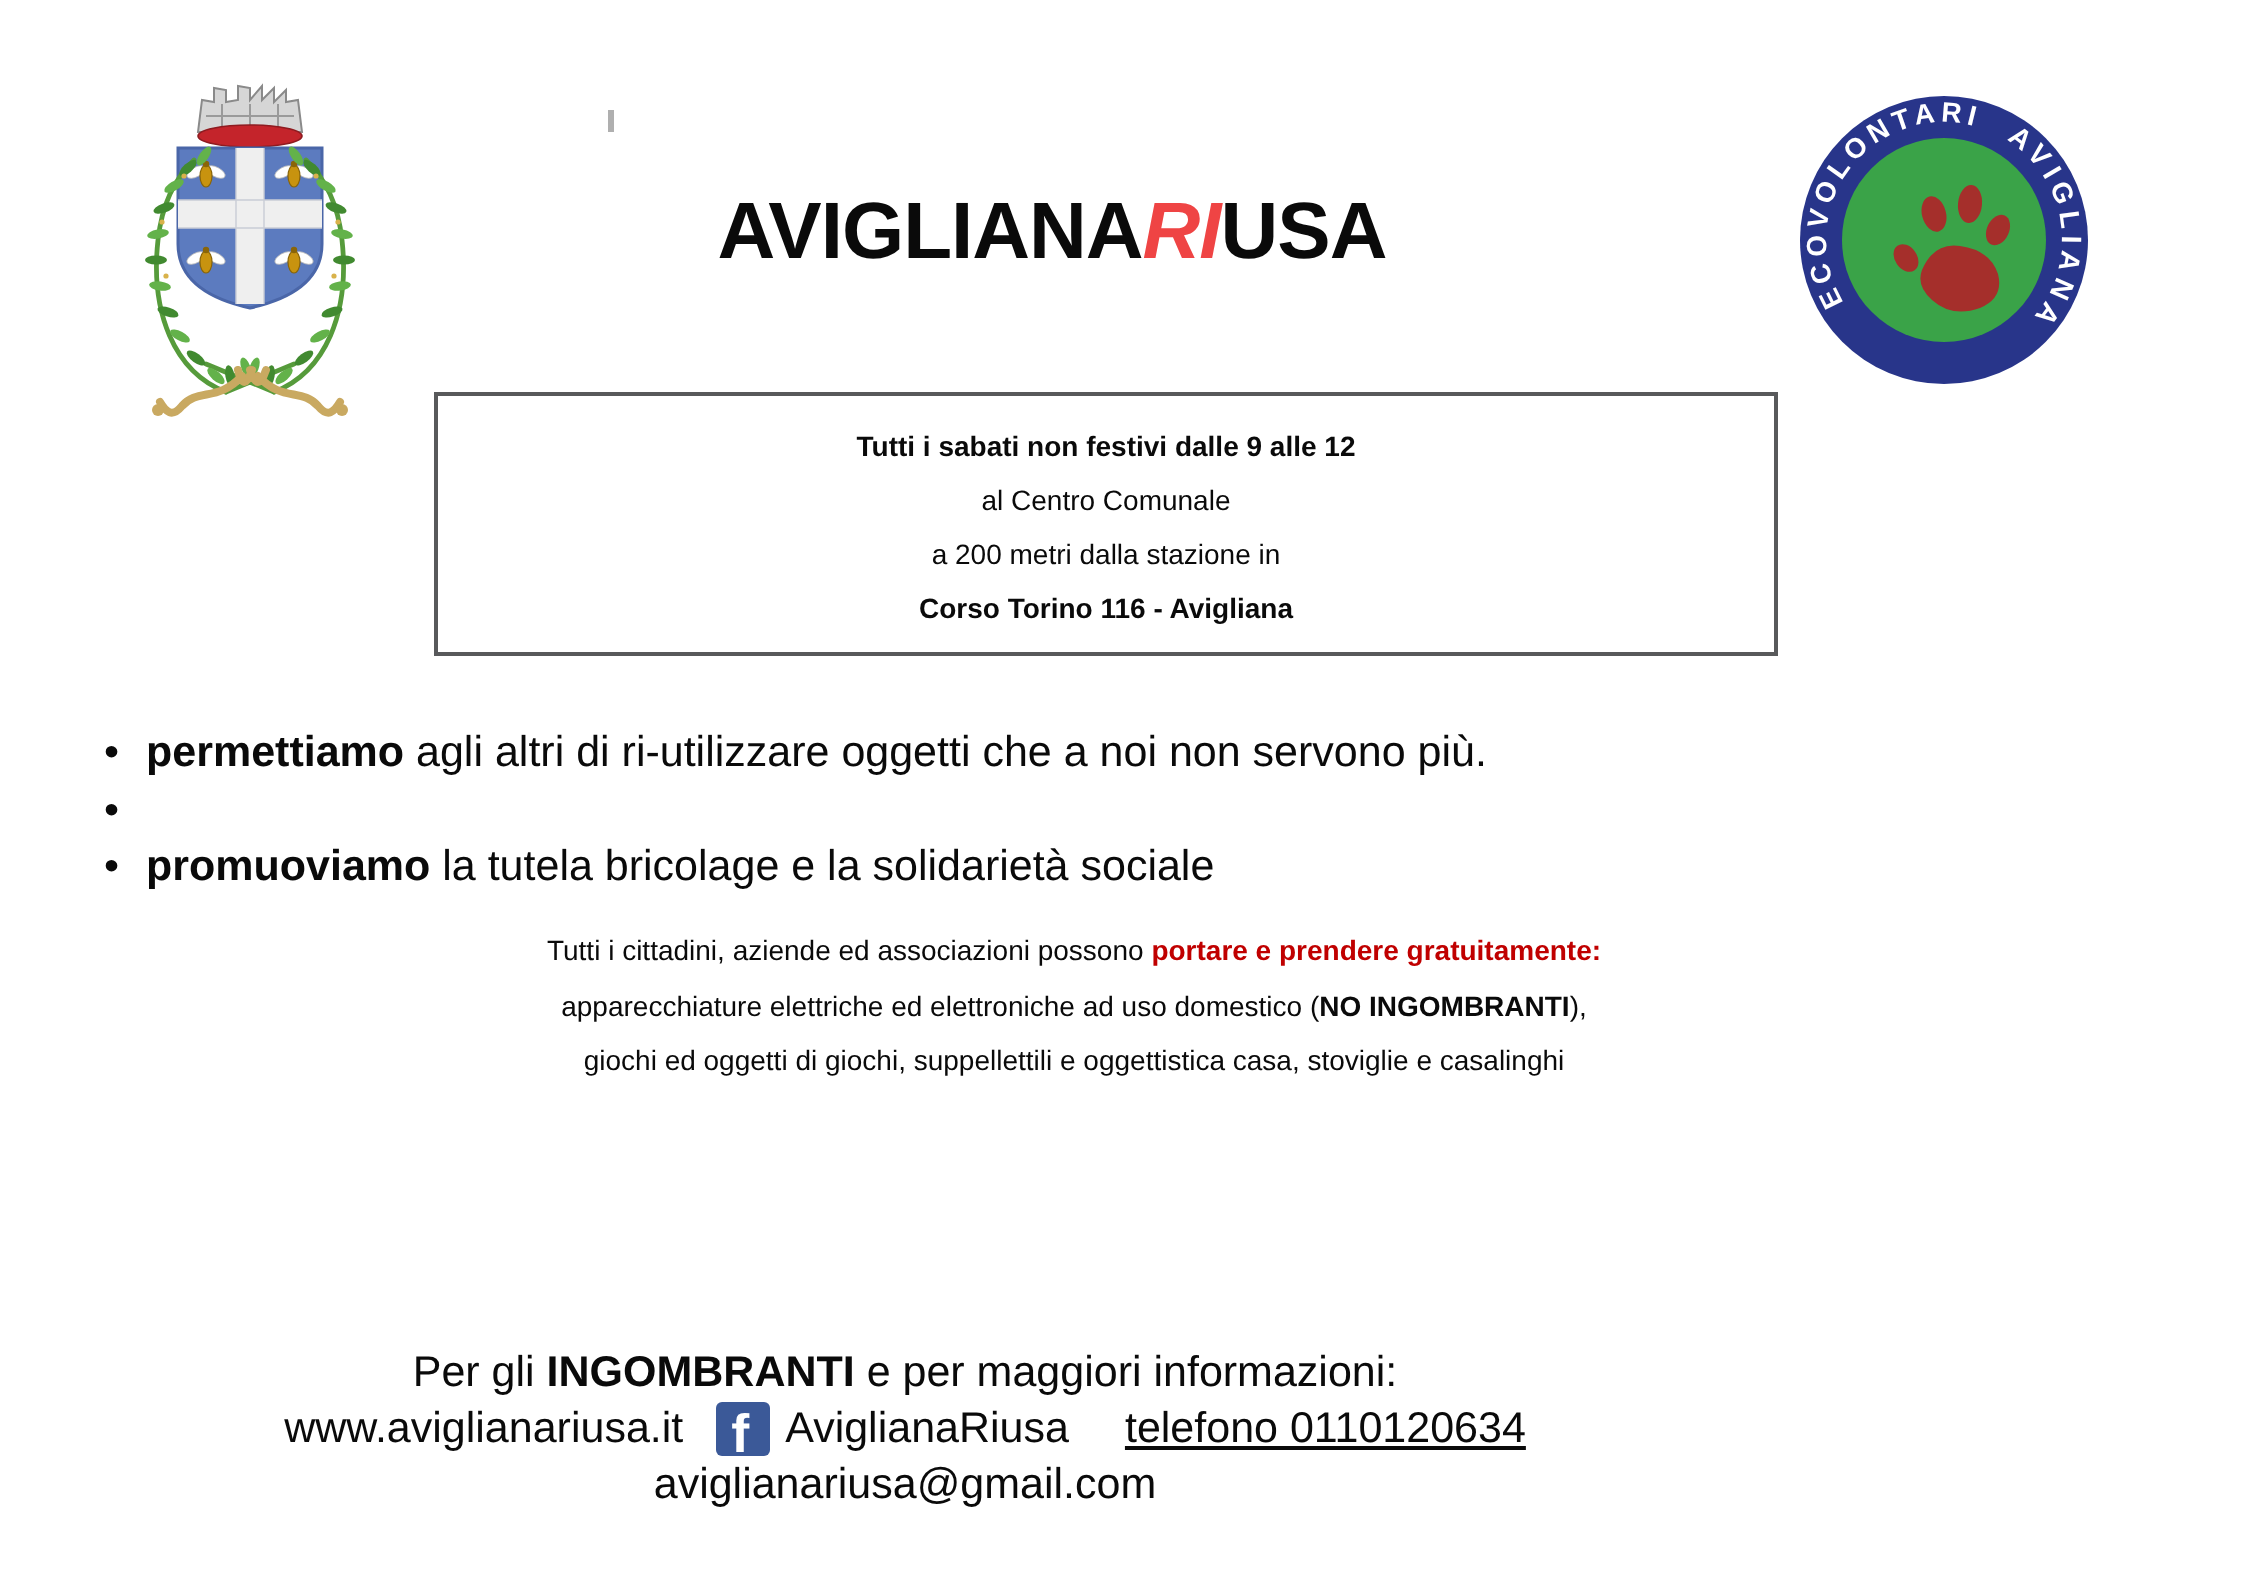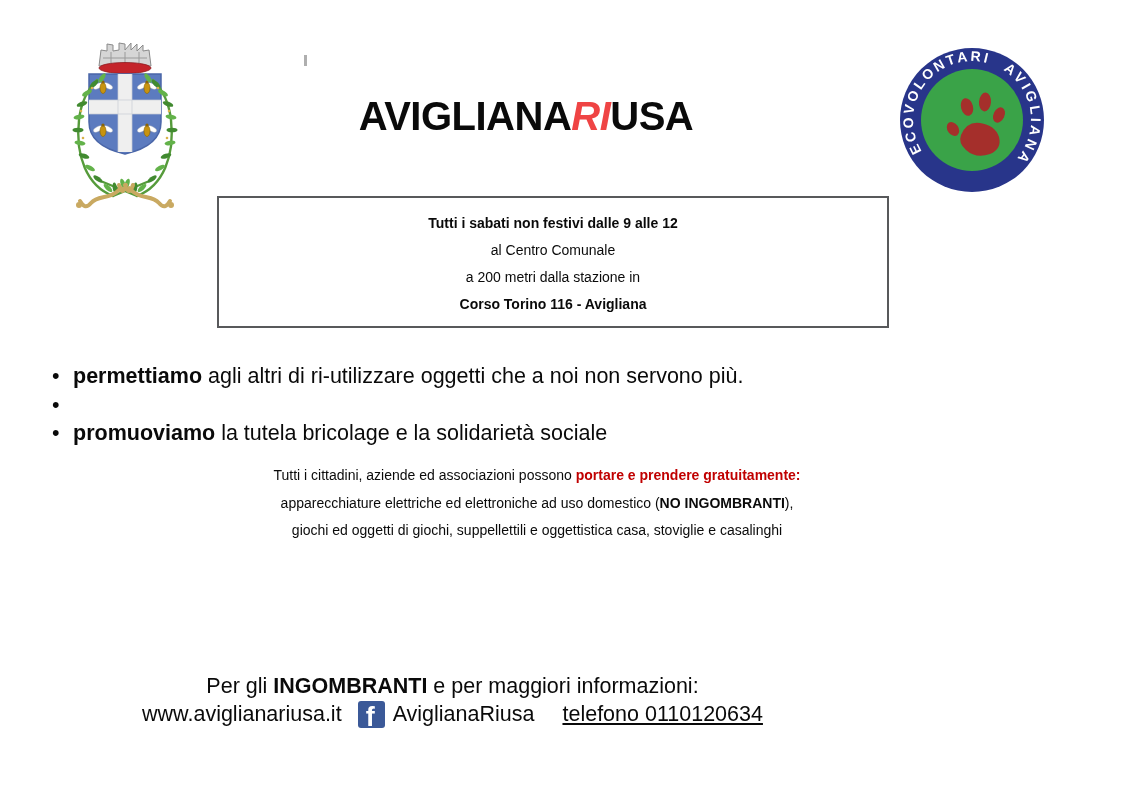--- a/index.html
+++ b/index.html
@@ -182,15 +182,16 @@
 
   <div class="para">
     <div class="para-line"><span>Tutti i cittadini, aziende ed associazioni possono </span><span class="hl" style="color: rgb(192, 0, 0);">portare e prendere gratuitamente:</span></div>
     <div class="para-line"><span>apparecchiature elettriche ed elettroniche ad uso domestico (</span><span class="bold">NO INGOMBRANTI</span><span>),</span></div>
     <div class="para-line">giochi ed oggetti di giochi, suppellettili e oggettistica casa, stoviglie e casalinghi</div>
   </div>
 
   <div class="footer">
     <div class="f-line"><span>Per gli </span><span class="bold">INGOMBRANTI</span><span> e per maggiori informazioni:</span></div>
     <div class="f-line"><span>www.aviglianariusa.it</span><span class="fb-icon" style="background: rgb(59, 89, 152);">f</span><span>AviglianaRiusa</span><span class="phone">telefono 0110120634</span></div>
+    <div class="f-line">aviglianariusa@gmail.com</div>
   </div>
 
 </div>
 
 </body></html>

